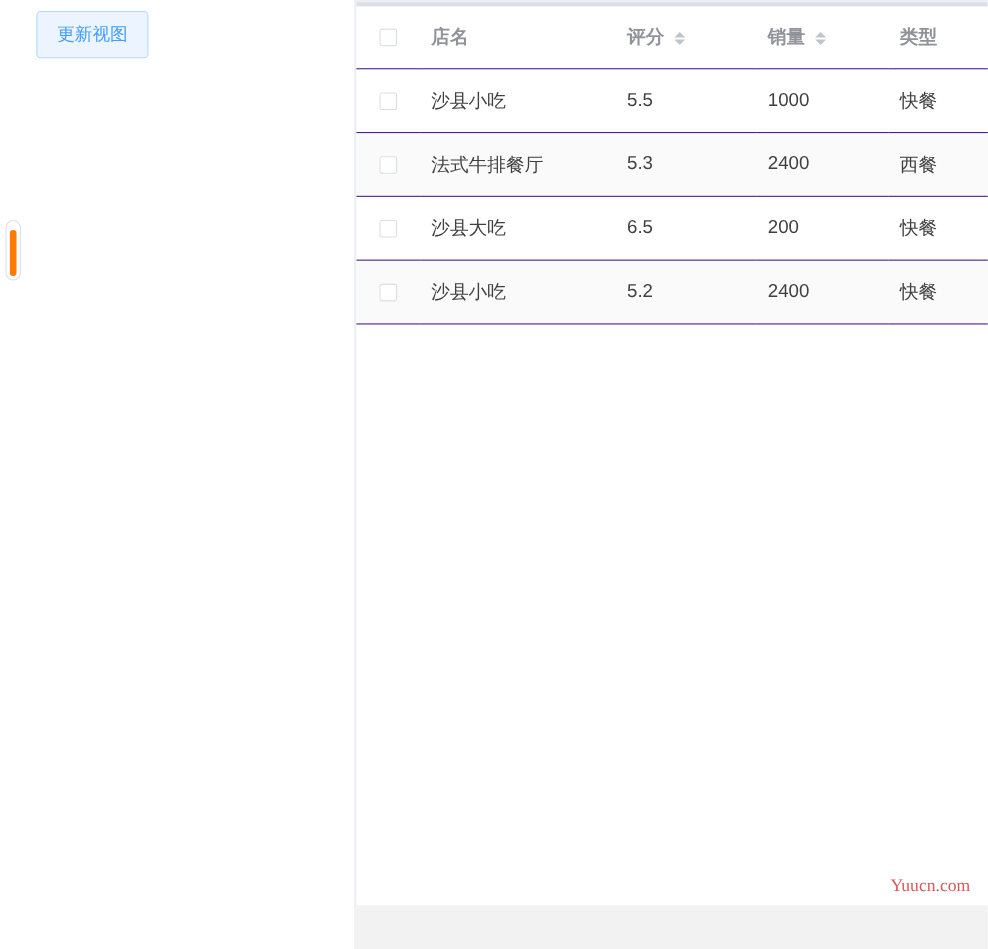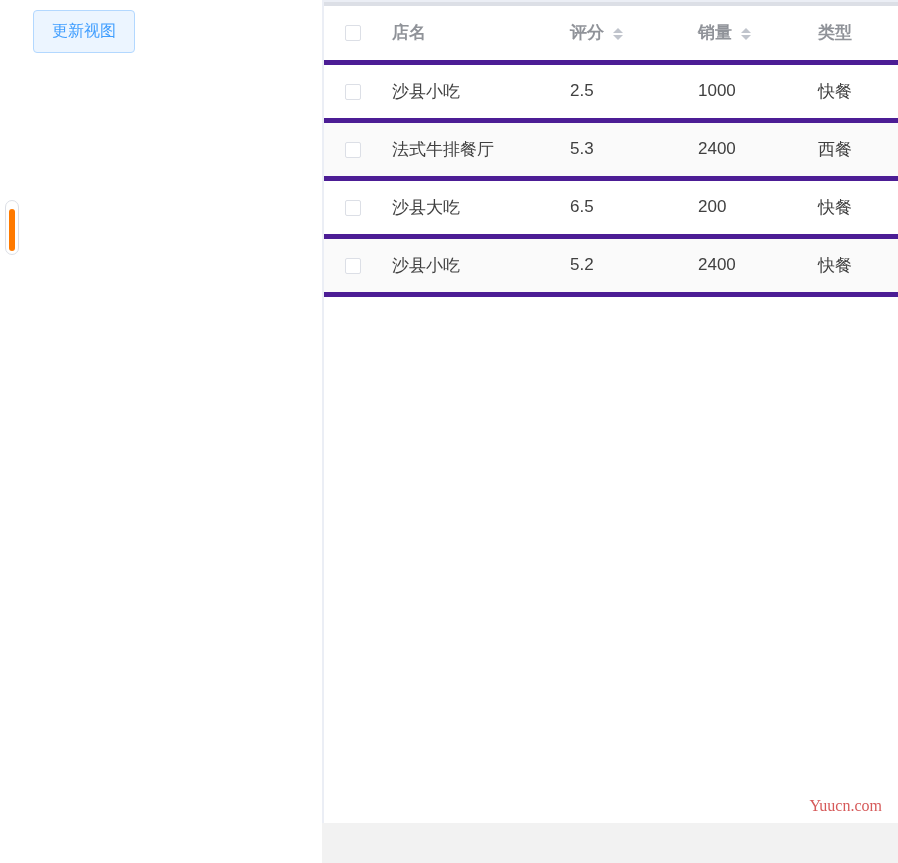--- a/index.html
+++ b/index.html
@@ -65,21 +65,21 @@
     }
     table {
       width: 100%;
       border-collapse: collapse;
       table-layout: fixed;
     }
     th, td {
       text-align: left;
       padding: 0 10px;
       font-size: 17px;
-      border-bottom: 5px solid #4c1d95;
+      border-bottom: 1px solid #4c1d95;
     }
     th {
       height: 56px;
       color: #909399;
       font-weight: 600;
       background: #fff;
     }
     td {
       height: 58px;
       color: #404040;
@@ -171,21 +171,21 @@
         </th>
         <th class="col-type">
           <span>类型</span>
         </th>
       </tr>
     </thead>
     <tbody id="table-body">
         <tr>
           <td class="col-check"><span class="checkbox"></span></td>
           <td class="col-name">沙县小吃</td>
-          <td class="col-rating">2.5</td>
+          <td class="col-rating">5.5</td>
           <td class="col-sales">1000</td>
           <td class="col-type">快餐</td>
         </tr>
         <tr>
           <td class="col-check"><span class="checkbox"></span></td>
           <td class="col-name">法式牛排餐厅</td>
           <td class="col-rating">5.3</td>
           <td class="col-sales">2400</td>
           <td class="col-type">西餐</td>
         </tr>

